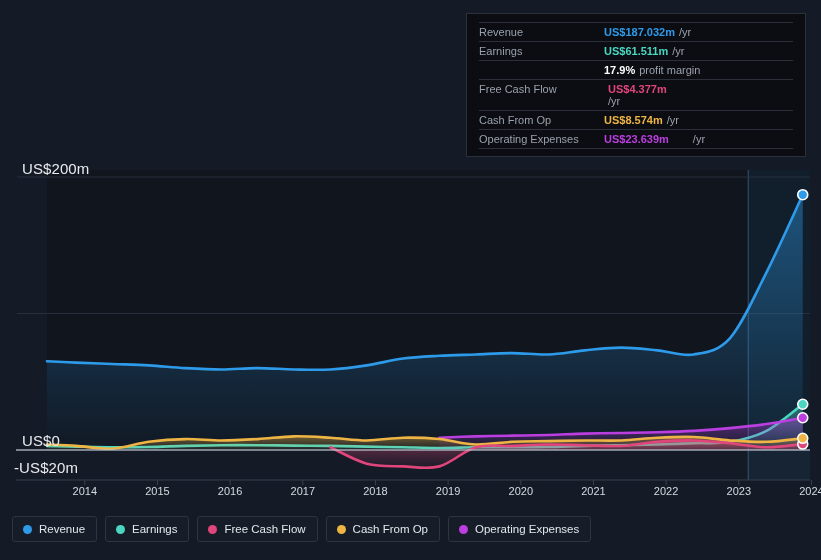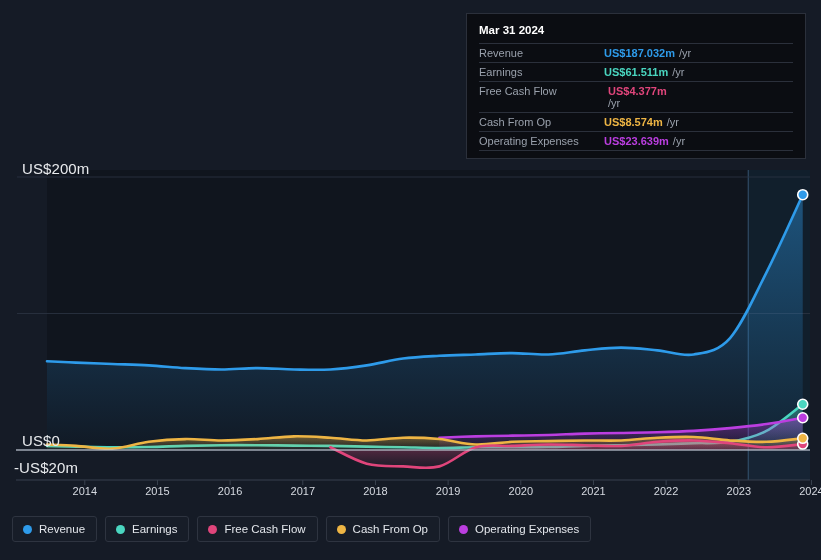--- a/index.html
+++ b/index.html
@@ -167,53 +167,59 @@
       <div class="xlab" style="left: 375.453px;">2018</div>
       <div class="xlab" style="left: 448.12px;">2019</div>
       <div class="xlab" style="left: 520.787px;">2020</div>
       <div class="xlab" style="left: 593.453px;">2021</div>
       <div class="xlab" style="left: 666.12px;">2022</div>
       <div class="xlab" style="left: 738.787px;">2023</div>
       <div class="xlab" style="left: 811.453px;">2024</div>
     </div>
 
   <div id="tooltip">
-    <div class="tt-date">Mar 31 2024</div>
     <div id="tooltip-rows">
         <div class="tt-row">
           <div class="tt-label">Revenue</div>
           <div style="display: flex; align-items: center;">
             <div class="tt-val" style="color: rgb(46, 155, 234);">US$187.032m</div>
             <span class="tt-unit">/yr</span>
           </div>
         </div>
         <div class="tt-row">
           <div class="tt-label">Earnings</div>
           <div style="display: flex; align-items: baseline;">
             <div class="tt-val" style="color: rgb(74, 214, 192);">US$61.511m</div>
             <span class="tt-unit">/yr</span>
           </div>
         </div>
         <div class="tt-row">
+          <div class="tt-label"></div>
+          <div style="display: flex; align-items: baseline;">
+            <div class="tt-val" style="color: rgb(255, 255, 255);">17.9%</div>
+            <span class="tt-unit">profit margin</span>
+          </div>
+        </div>
+        <div class="tt-row">
           <div class="tt-label">Free Cash Flow</div>
           <div style="display: flex; align-items: baseline; flex-direction: column;">
             <div class="tt-val" style="color: rgb(224, 69, 123);">US$4.377m</div>
             <span class="tt-unit">/yr</span>
           </div>
         </div>
         <div class="tt-row">
           <div class="tt-label">Cash From Op</div>
           <div style="display: flex; align-items: baseline; justify-content: center;">
             <div class="tt-val" style="color: rgb(238, 181, 68);">US$8.574m</div>
             <span class="tt-unit">/yr</span>
           </div>
         </div>
         <div class="tt-row">
           <div class="tt-label">Operating Expenses</div>
-          <div style="display: flex; align-items: flex-start;">
+          <div style="display: flex; align-items: flex-start; gap: 20px;">
             <div class="tt-val" style="color: rgb(187, 62, 224);">US$23.639m</div>
             <span class="tt-unit">/yr</span>
           </div>
         </div>
       </div>
     <div class="tt-foot"></div>
   </div>
 
   <div id="legend">
       <div class="legend-item">

